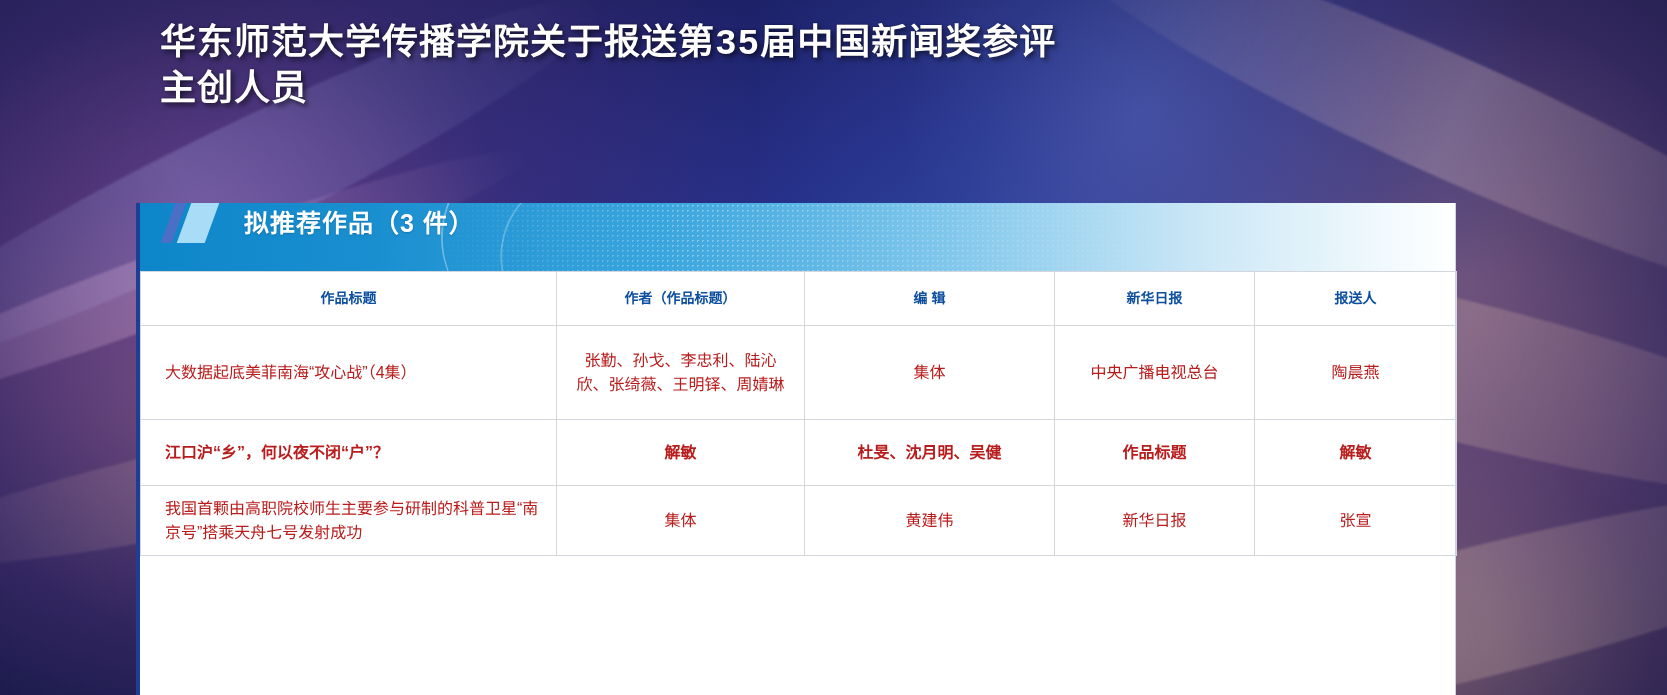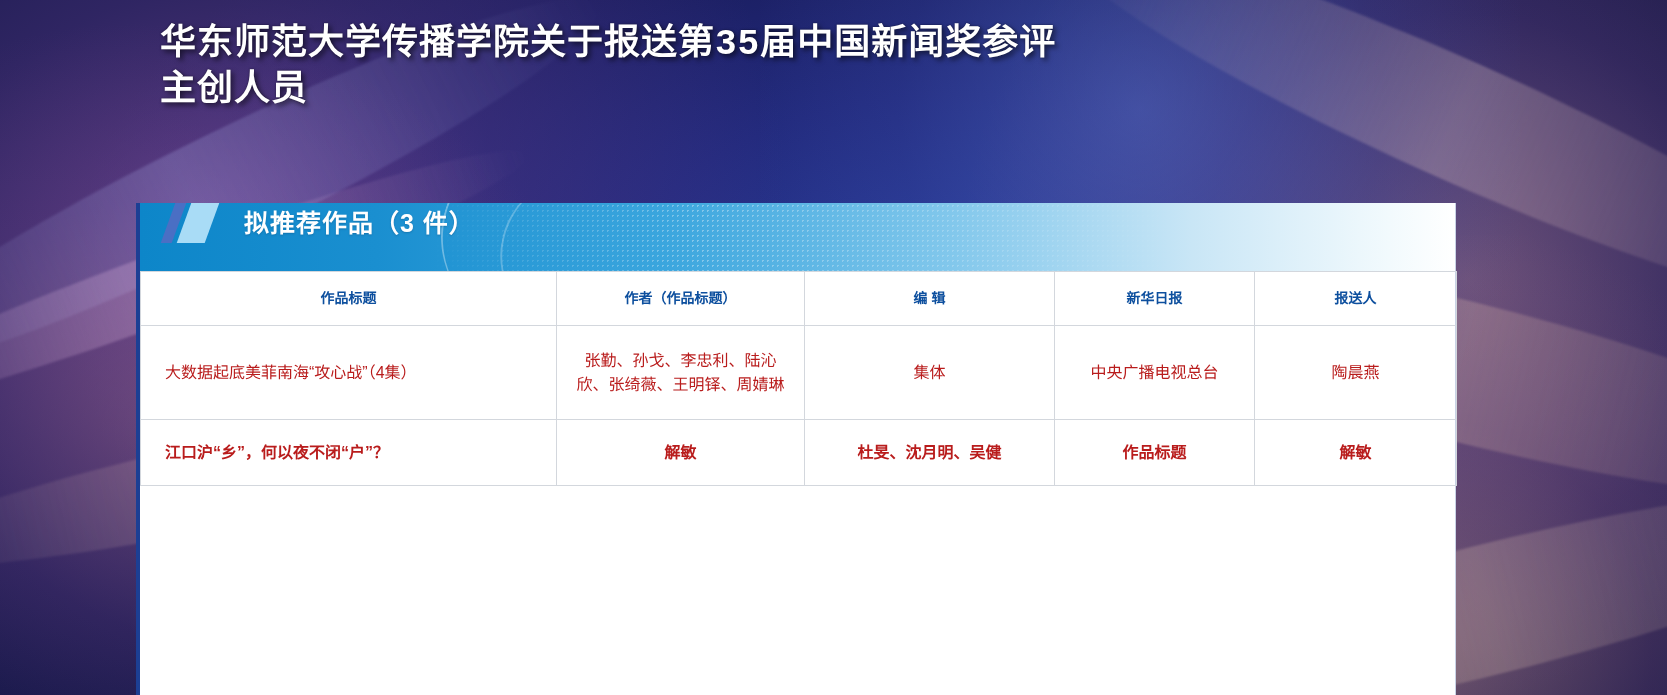--- a/index.html
+++ b/index.html
@@ -201,17 +201,24 @@
           <td>中央广播电视总台</td>
           <td>陶晨燕</td>
         </tr>
         <tr class="r2">
           <td class="title-cell">江口沪“乡”，何以夜不闭“户”？</td>
           <td>解敏</td>
           <td>杜旻、沈月明、吴健</td>
           <td>作品标题</td>
           <td>解敏</td>
         </tr>
+        <tr class="r3">
+          <td class="title-cell">我国首颗由高职院校师生主要参与研制的科普卫星“南京号”搭乘天舟七号发射成功</td>
+          <td>集体</td>
+          <td>黄建伟</td>
+          <td>新华日报</td>
+          <td>张宣</td>
+        </tr>
       </tbody>
     </table>
   </div>
 
 </div>
 
 </body></html>

